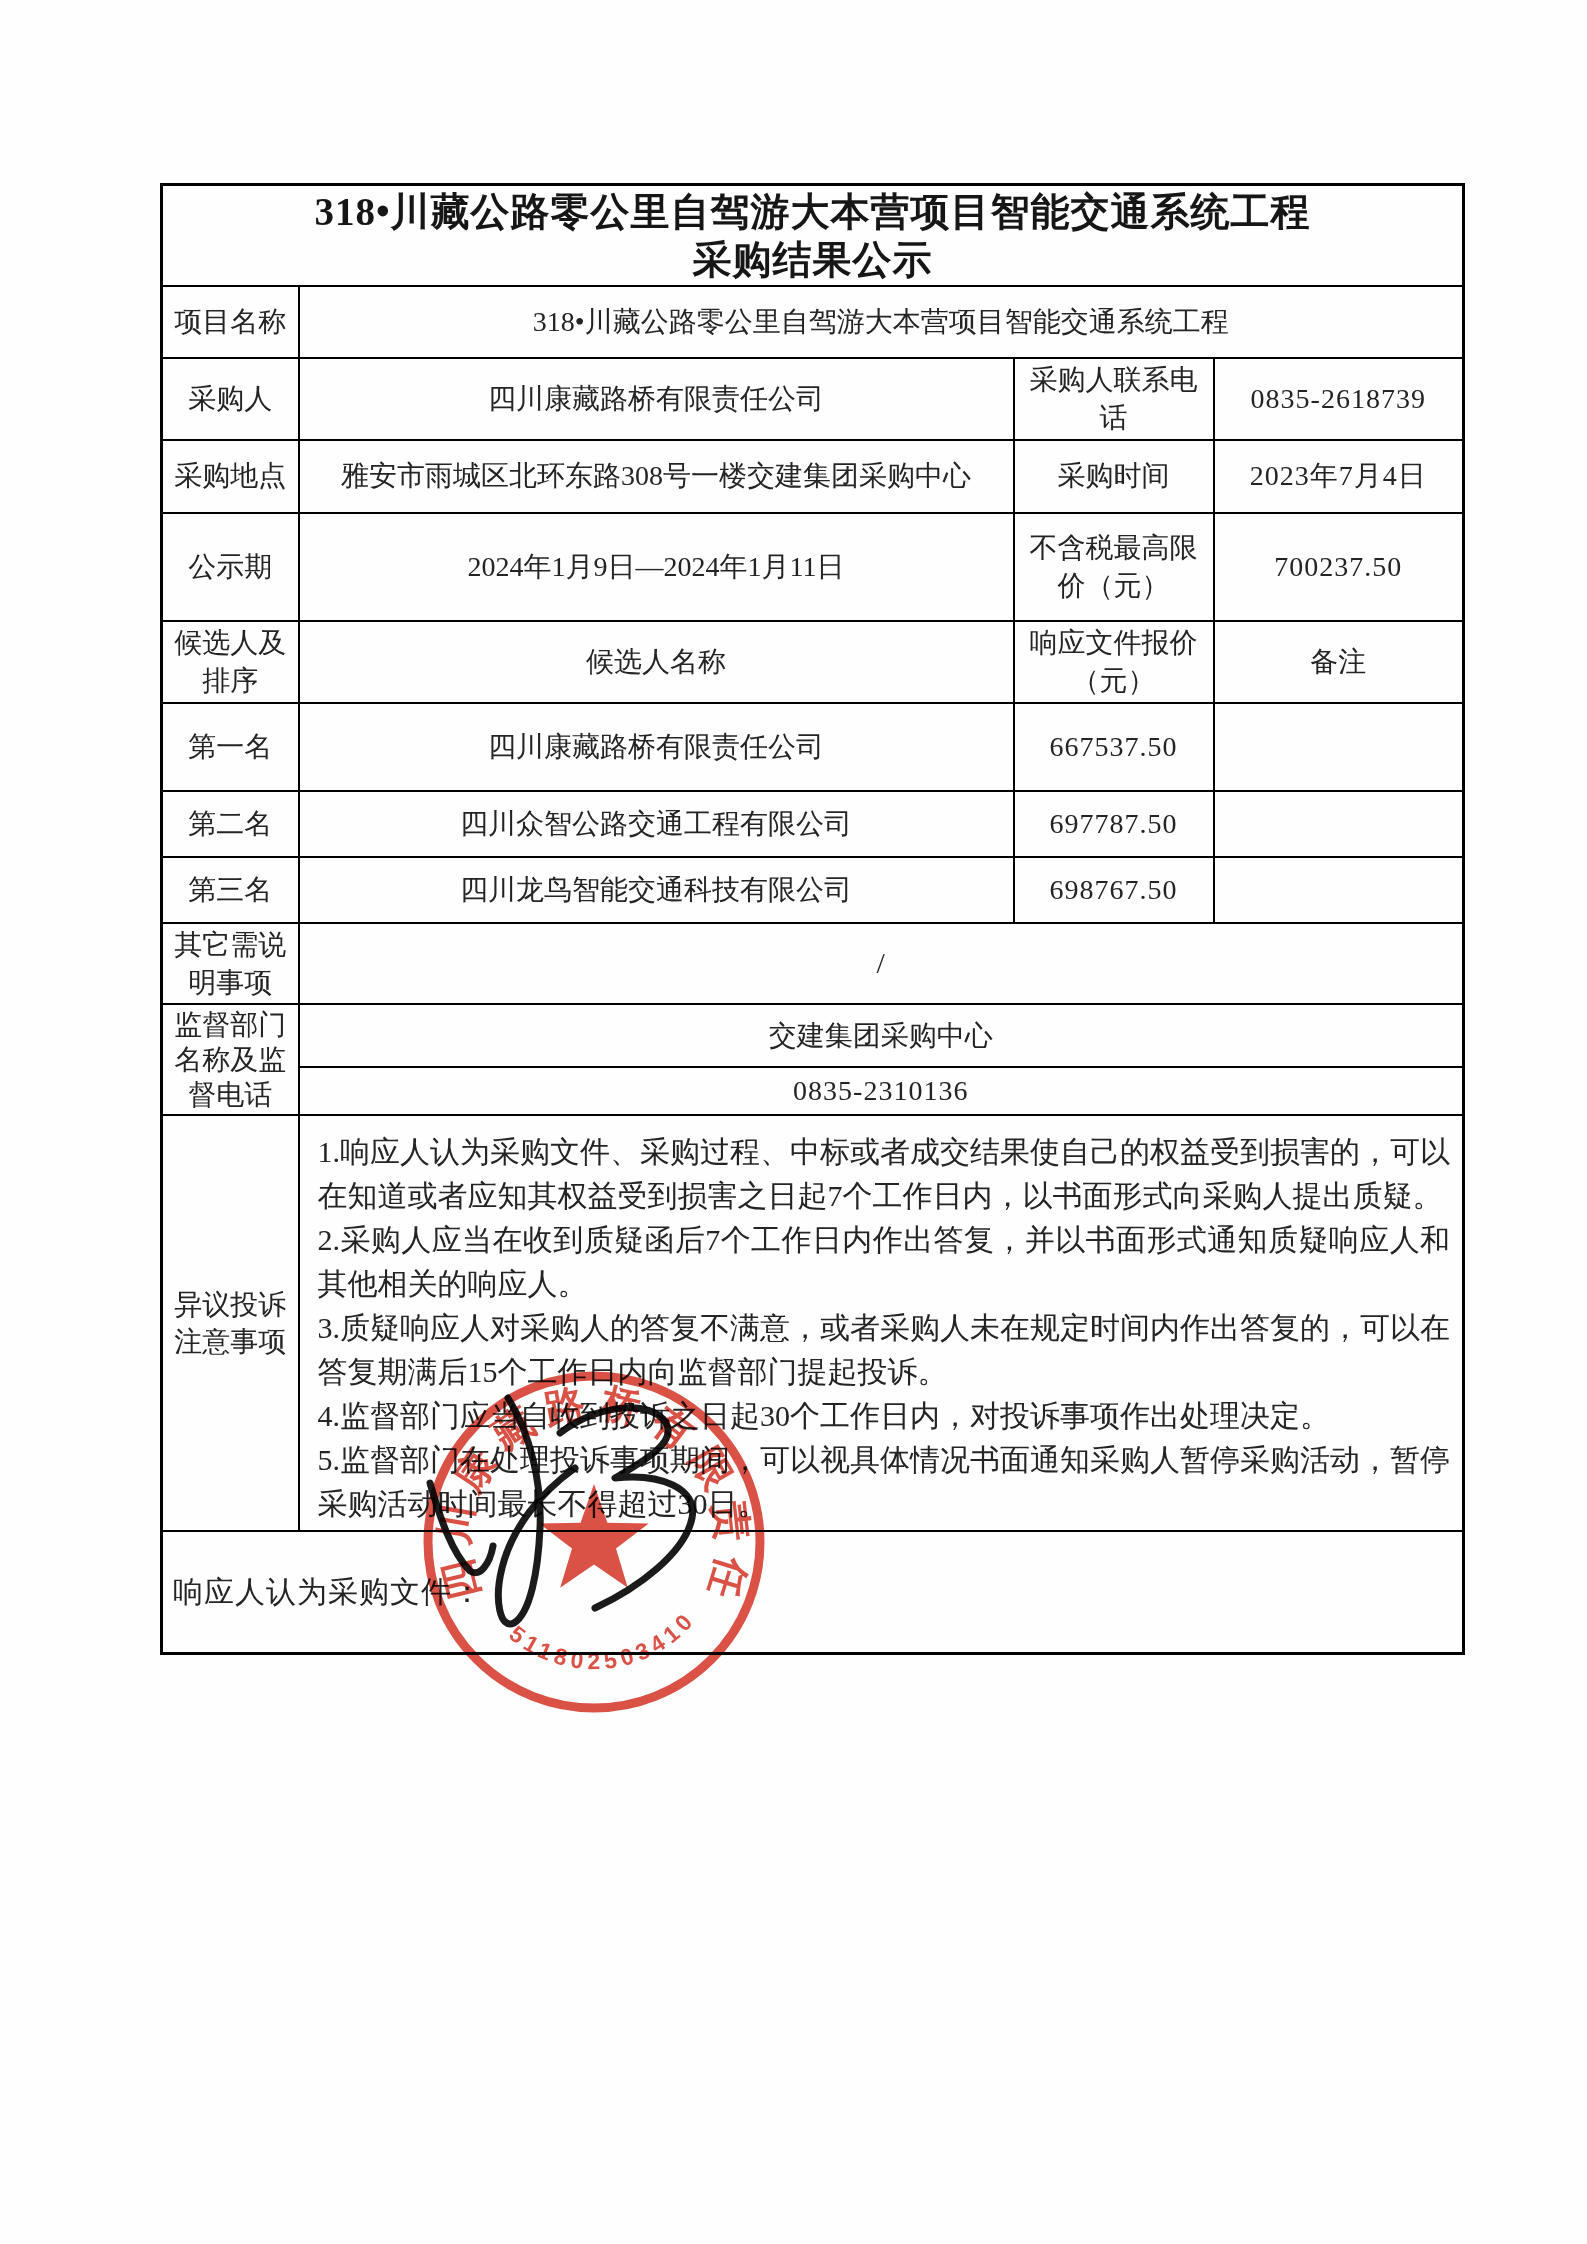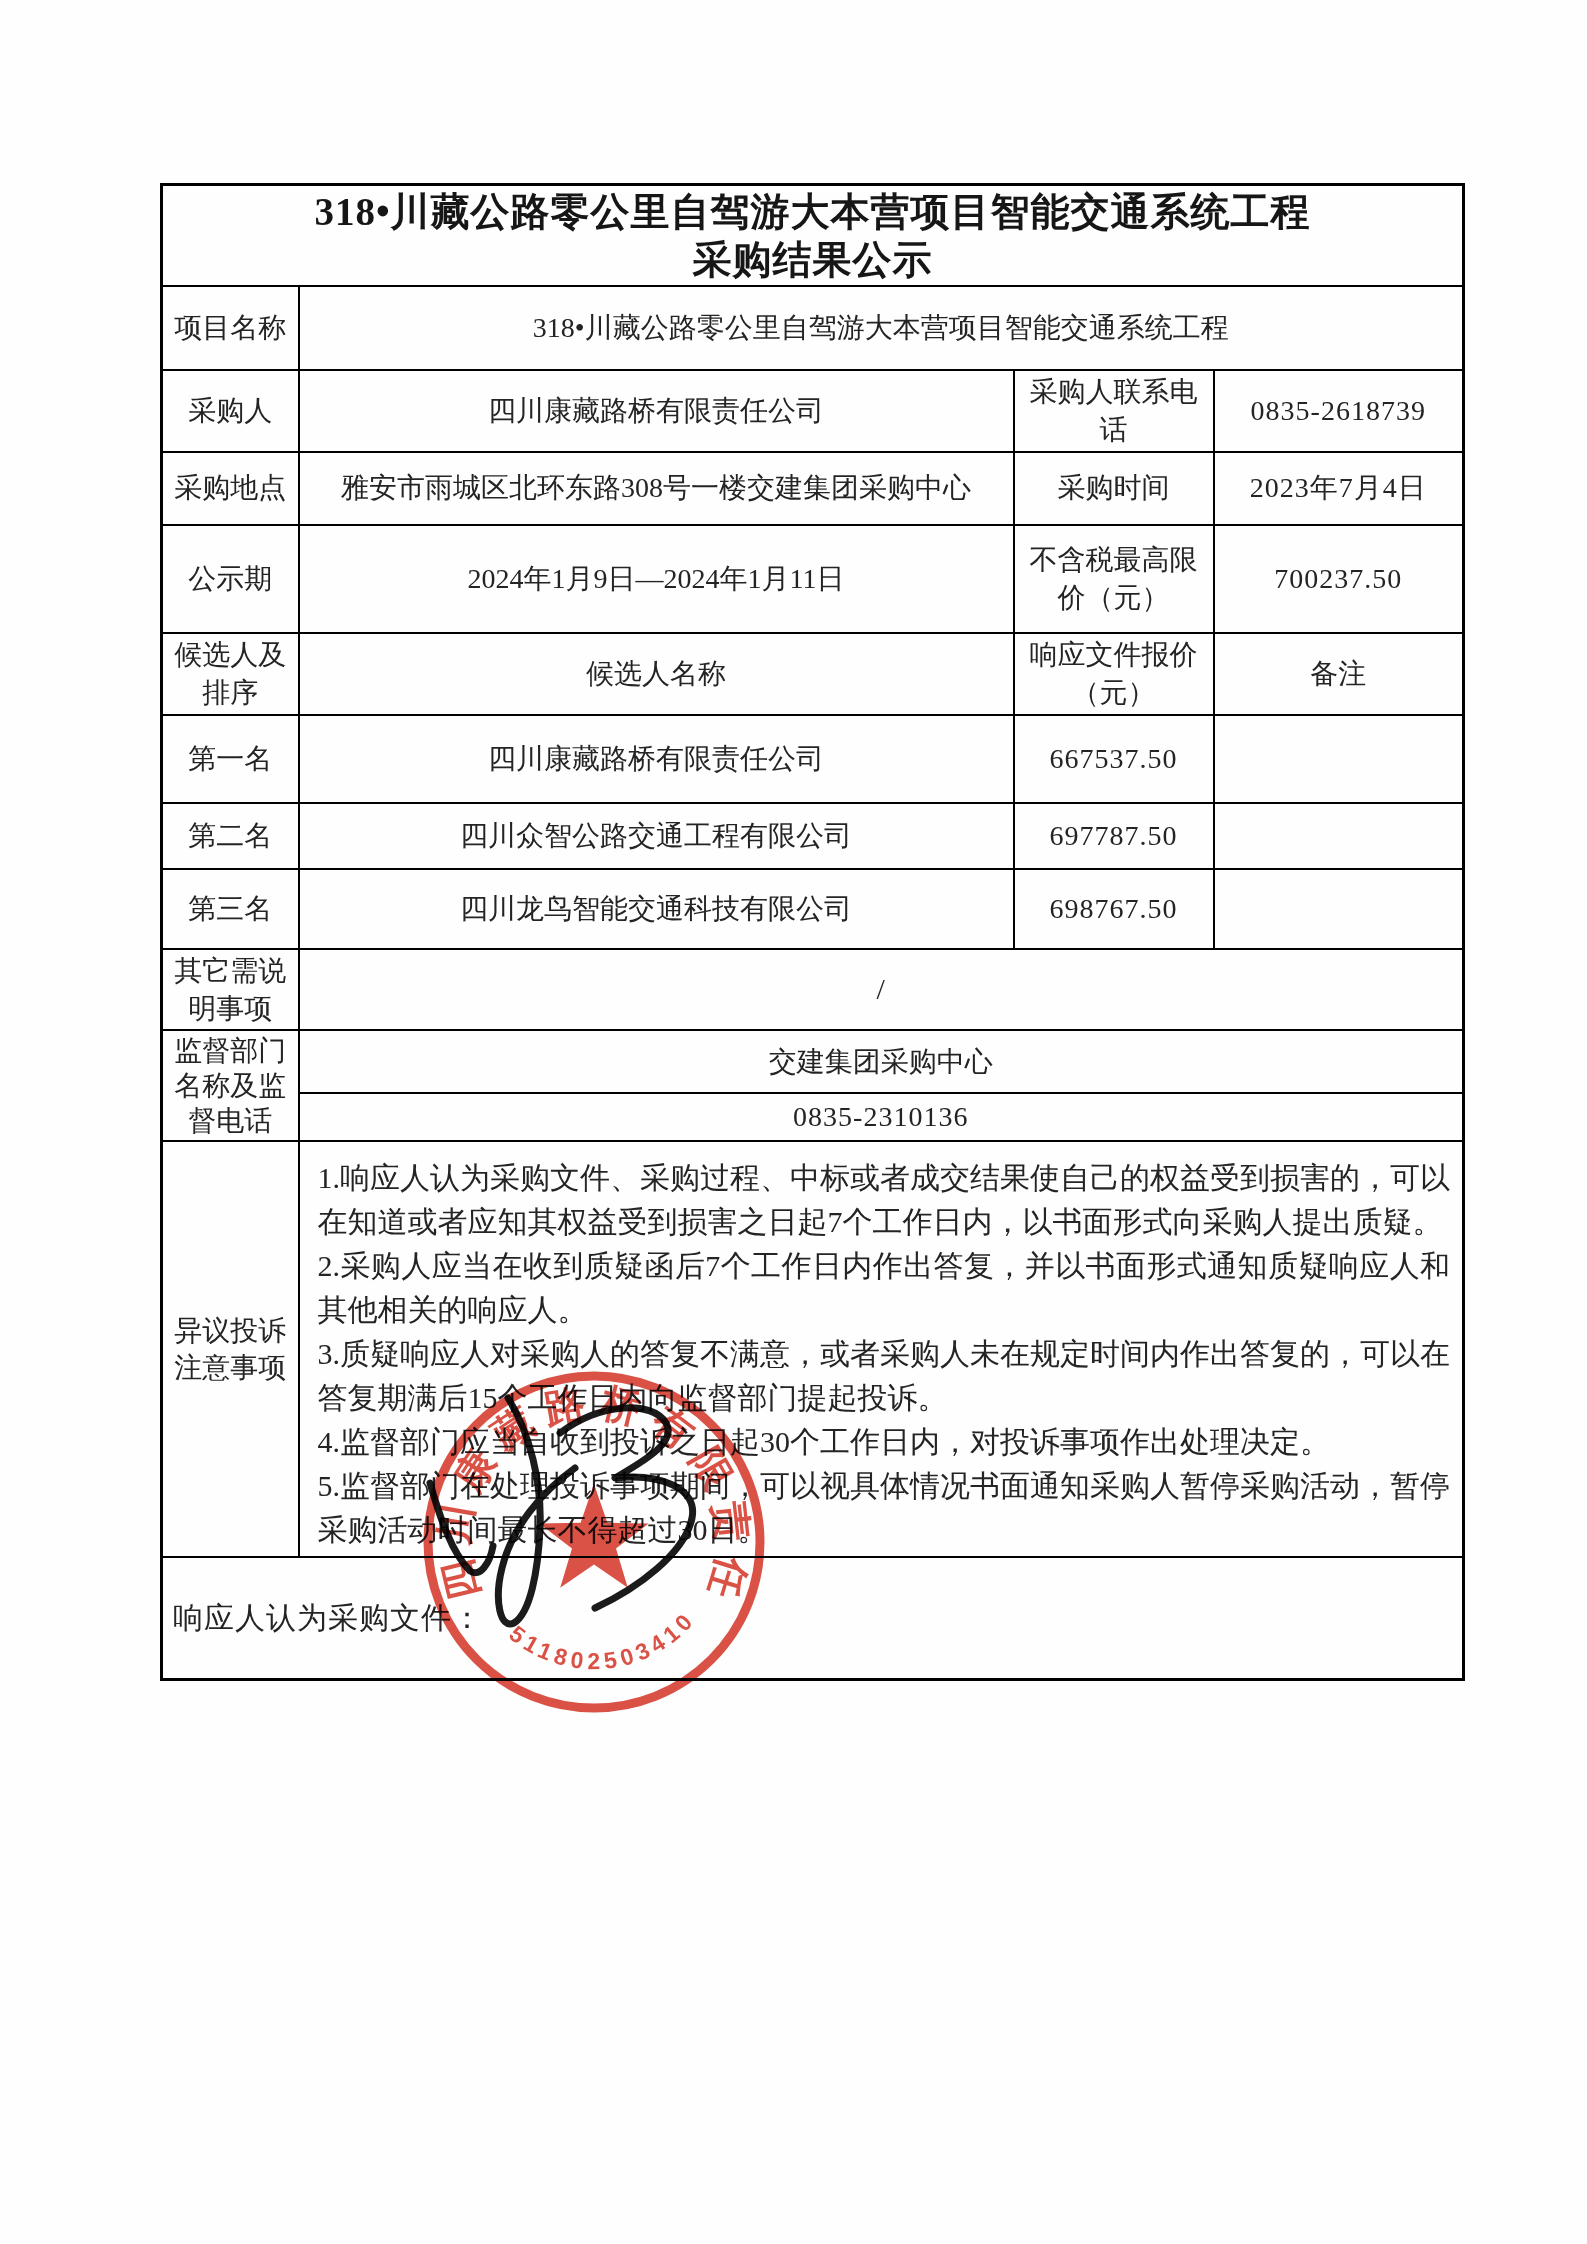--- a/index.html
+++ b/index.html
@@ -23,28 +23,28 @@
   table.doc { border-width:3px; }
   td {
     text-align:center; vertical-align:middle;
     font-size:28px; line-height:1.35;
     padding:2px 8px;
     word-break:break-all;
     color:#242424;
   }
   
   tr.r-title  td { height:97px; }
-  tr.r-proj   td { height:84px; }
+  tr.r-proj   td { height:72px; }
   tr.r-buyer  td { height:75px; }
   tr.r-loc    td { height:73px; }
   tr.r-pub    td { height:108px; }
   tr.r-candh  td { height:82px; }
   tr.r-c1     td { height:88px; }
   tr.r-c2     td { height:66px; }
-  tr.r-c3     td { height:80px; }
+  tr.r-c3     td { height:66px; }
   tr.r-other  td { height:68px; }
   tr.r-sup1   td { height:62px; }
   tr.r-sup2   td { height:48px; }
   tr.r-notice td { height:403px; }
   tr.r-sign   td { height:122px; }
 
   .title-cell {
     font-size:39px; font-weight:bold;
     line-height:1.22; letter-spacing:1px;
     color:#161616;

